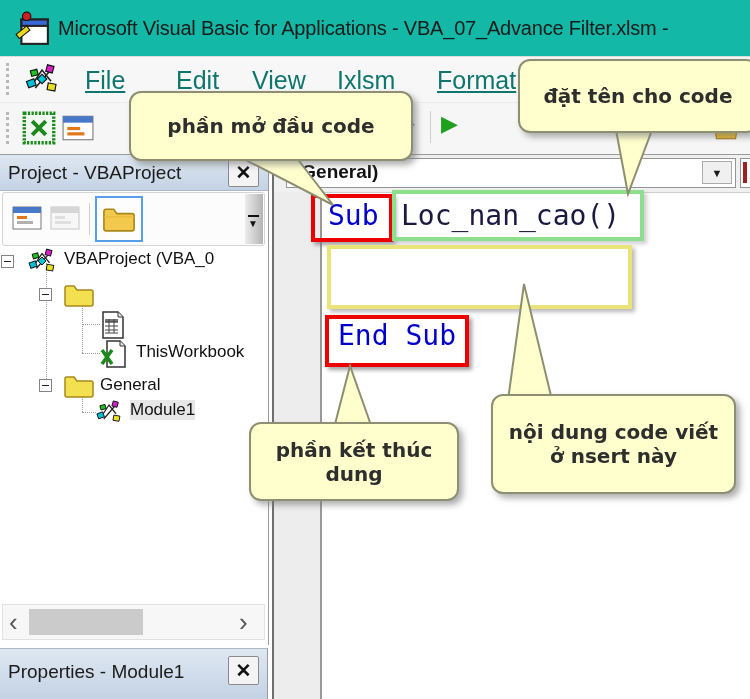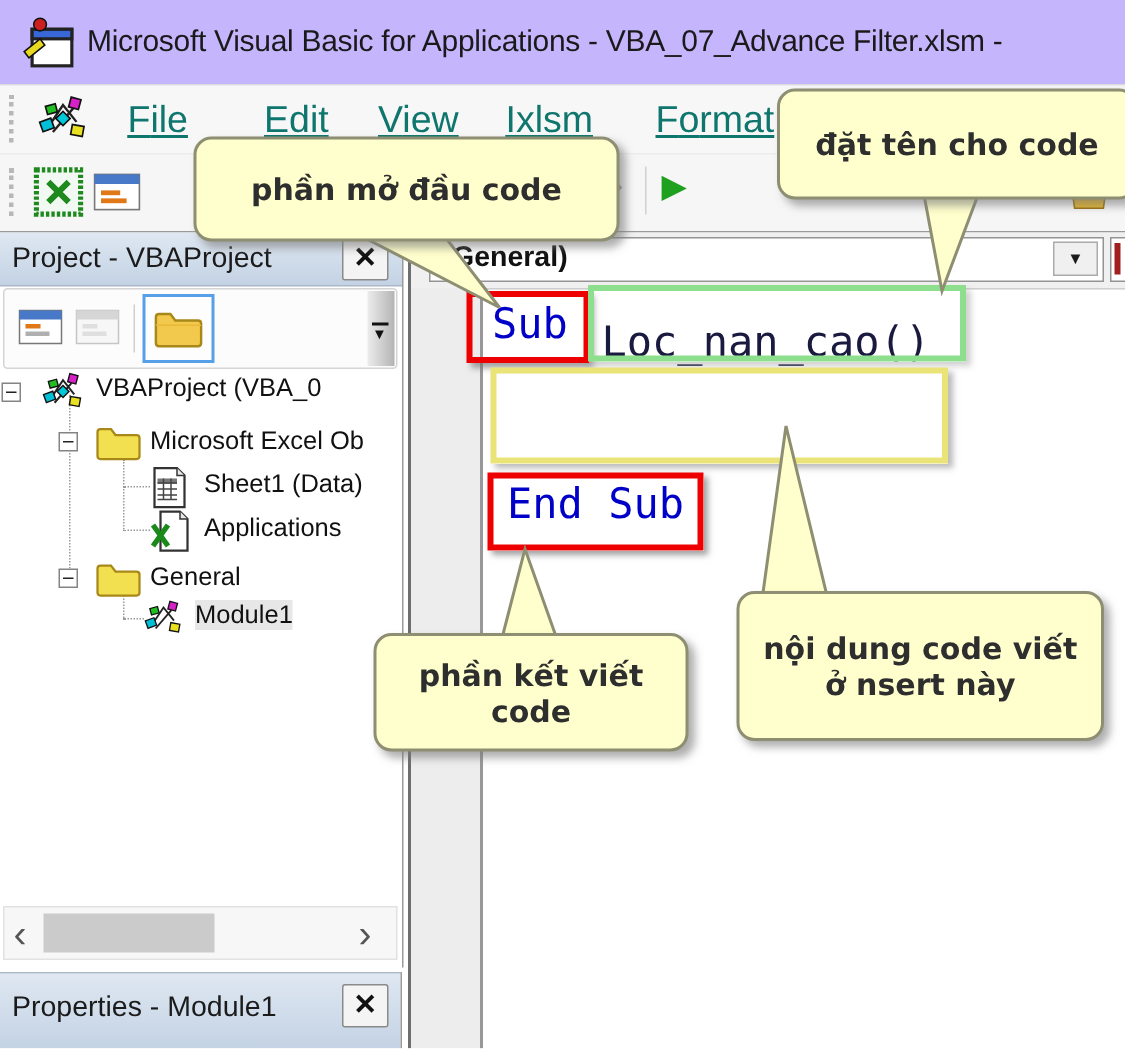--- a/index.html
+++ b/index.html
@@ -1,21 +1,21 @@
 <!DOCTYPE html>
 <html><head>
 <meta charset="utf-8">
 <style>
   html,body{margin:0;padding:0;background:#fff;}
   .app{position:relative;width:750px;height:699px;background:#fff;overflow:hidden;
        font-family:"Liberation Sans",sans-serif;color:#1b1b1b;}
   .abs{position:absolute;}
 
   
-  .titlebar{left:0;top:0;width:750px;height:56px;background:#c4b5fd;border-bottom:1px solid #dcdcdc;}
+  .titlebar{left:0;top:0;width:750px;height:56px;background:#14b8a6;border-bottom:1px solid #dcdcdc;}
   .title-text{left:58px;top:0;height:56px;line-height:56px;font-size:20px;letter-spacing:-0.2px;
               white-space:nowrap;color:#1a1a1a;}
 
   
   .menubar{left:0;top:57px;width:750px;height:45px;background:#f7f7f7;}
   .grip{width:0;height:32px;border-left:3px dotted #b8b8b8;}
   .menu-item{top:7px;height:32px;line-height:32px;font-size:25px;color:#0f766e;cursor:default;text-decoration:underline;}
   .menu-item .ul{text-decoration:underline;}
 
   
@@ -234,44 +234,42 @@
       <span class="tree-label" style="left:64px;font-weight:normal">VBAProject (VBA_0</span>
     </div>
 
     <div class="abs tree-row" style="top:126px">
       <span class="expander" style="left:39px;top:7px"></span>
       <span class="abs icon-span" style="left:62px;top:1px">
         <svg width="34" height="26" viewBox="0 0 32 26">
           <path d="M2 8 L2 22 Q2 24 4 24 L28 24 Q30 24 30 22 L30 10 Q30 8 28 8 L14 8 L11 4 L4 4 Q2 4 2 6 Z" fill="#f2e050" stroke="#a88818" stroke-width="1.5"></path>
         </svg>
       </span>
-      <span class="tree-label" style="left:100px">Microsoft Excel Ob</span>
     </div>
 
     <div class="abs tree-row" style="top:155px">
       <span class="abs icon-span" style="left:99px;top:0">
         <svg width="28" height="30" viewBox="0 0 26 30">
           <path d="M3 2 L18 2 L23 7 L23 28 L3 28 Z" fill="#fff" stroke="#333" stroke-width="1.5"></path>
           <path d="M18 2 L18 7 L23 7" fill="#e8e8e8" stroke="#333"></path>
           <rect x="5" y="9" width="13" height="3.5" fill="#777"></rect>
           <path d="M5 12 h13 M5 16 h13 M5 20 h13 M5 23 h13 M9 9 v14 M14 9 v14" stroke="#444" fill="none"></path>
         </svg>
       </span>
-      <span class="tree-label" style="left:136px">Sheet1 (Data)</span>
     </div>
 
     <div class="abs tree-row" style="top:184px">
       <span class="abs icon-span" style="left:99px;top:0">
         <svg width="28" height="30" viewBox="0 0 26 30">
           <path d="M7 2 L20 2 L25 7 L25 28 L7 28 Z" fill="#fff" stroke="#333" stroke-width="1.5"></path>
           <path d="M20 2 L20 7 L25 7" fill="#e8e8e8" stroke="#333"></path>
           <path d="M2 11 L12 25 M12 11 L2 25" stroke="#1a8a1a" stroke-width="3.5"></path>
         </svg>
       </span>
-      <span class="tree-label" style="left:136px">Applications</span>
+      <span class="tree-label" style="left:136px">ThisWorkbook</span>
     </div>
 
     <div class="abs tree-row" style="top:217px">
       <span class="expander" style="left:39px;top:7px"></span>
       <span class="abs icon-span" style="left:62px;top:1px">
         <svg width="34" height="26" viewBox="0 0 32 26">
           <path d="M2 8 L2 22 Q2 24 4 24 L28 24 Q30 24 30 22 L30 10 Q30 8 28 8 L14 8 L11 4 L4 4 Q2 4 2 6 Z" fill="#f2e050" stroke="#a88818" stroke-width="1.5"></path>
         </svg>
       </span>
       <span class="tree-label" style="left:100px">General</span>
@@ -309,21 +307,21 @@
         <span class="combo-arrow">▼</span>
       </div>
       <div class="abs combo-sliver">
         <span class="sliver-mark"></span>
       </div>
     </div>
     <div class="abs code-margin"></div>
     <div class="abs" style="left:50px;top:37px;right:0;bottom:0"></div>
 
     <span class="abs code-text kw" style="left:54px;top:44px">Sub</span>
-    <span class="abs code-text idn" style="left:127px;top:56px">Loc_nan_cao()</span>
+    <span class="abs code-text idn" style="left:127px;top:44px">Loc_nan_cao()</span>
     <span class="abs code-text kw" style="left:64px;top:164px">End Sub</span>
   </div>
 
   <div class="abs abox red-box z5" style="left:311px;top:194px;width:82px;height:48px"></div>
   <div class="abs abox green-box z5" style="left:392px;top:190px;width:252px;height:51px"></div>
   <div class="abs abox yellow-box z5" style="left:327px;top:245px;width:305px;height:64px"></div>
   <div class="abs abox red-box z5" style="left:325px;top:315px;width:144px;height:52px"></div>
 
   <svg class="abs tail" style="left:230px;top:150px" width="120" height="70">
     <polygon points="10,7 66,7 103,55" fill="#ffffcd" stroke="#8e8e72" stroke-width="2"></polygon>
@@ -333,16 +331,16 @@
   </svg>
   <svg class="abs tail" style="left:325px;top:358px" width="60" height="78">
     <polygon points="9,70 47,70 25,8" fill="#ffffcd" stroke="#8e8e72" stroke-width="2"></polygon>
   </svg>
   <svg class="abs tail" style="left:498px;top:276px" width="70" height="130">
     <polygon points="10,124 54,124 26,8" fill="#ffffcd" stroke="#8e8e72" stroke-width="2"></polygon>
   </svg>
 
   <div class="abs callout" style="left:85px;top:91px;width:284px;height:70px">phần mở đầu code</div>
   <div class="abs callout" style="left:474px;top:59px;width:240px;height:74px">đặt tên cho code</div>
-  <div class="abs callout" style="left:205px;top:422px;width:210px;height:79px">phần kết viết code</div>
+  <div class="abs callout" style="left:205px;top:422px;width:210px;height:79px">phần kết thúc dung</div>
   <div class="abs callout" style="left:447px;top:394px;width:245px;height:100px">nội dung code viết ở nsert này</div>
 
 </div>
 
 </body></html>

